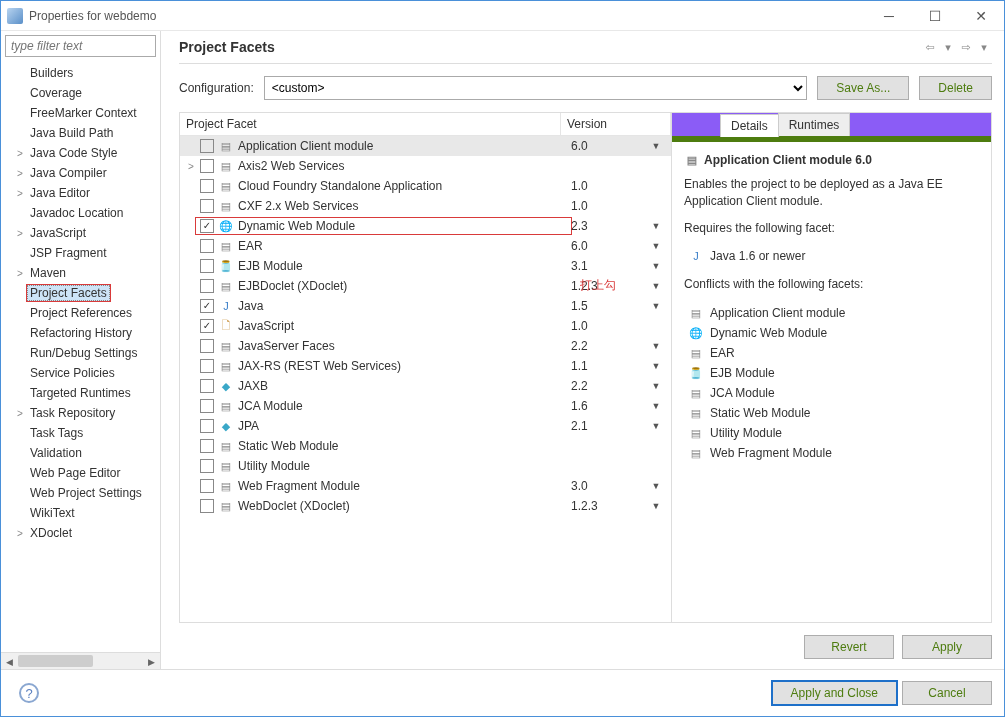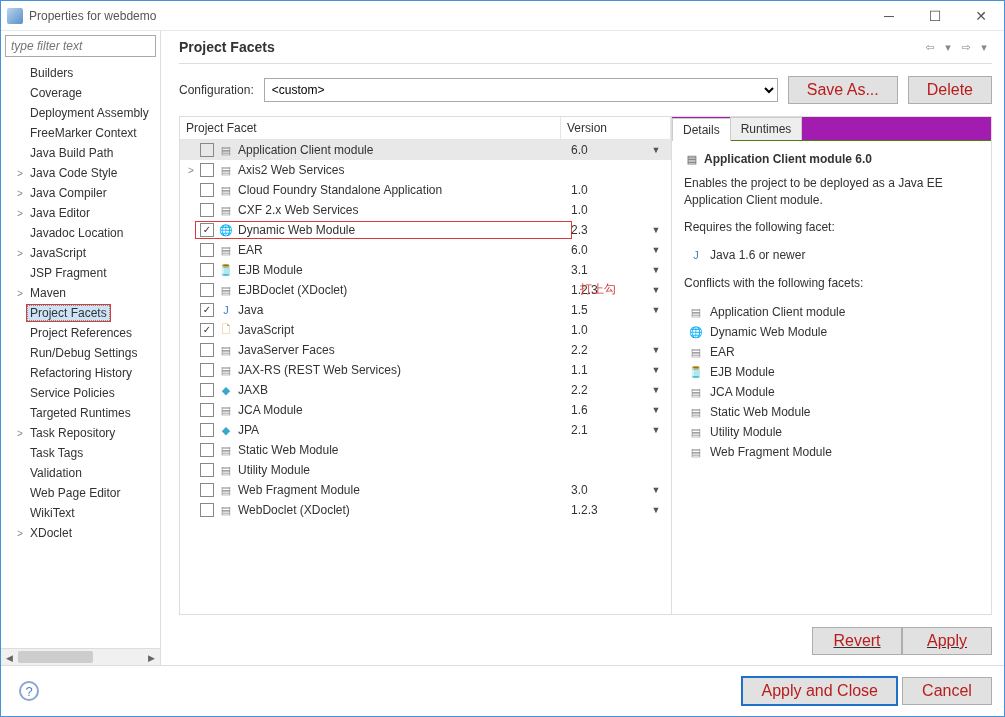--- a/index.html
+++ b/index.html
@@ -23,50 +23,50 @@
 .scroll-h .arrow { width: 17px; height: 17px; display: flex; align-items: center; justify-content: center; color: #666; font-size: 9px; }
 .scroll-h .track { flex: 1; position: relative; }
 .scroll-h .thumb { position: absolute; left: 0; width: 60%; top: 2px; bottom: 2px; background: #cdcdcd; border-radius: 2px; }
 .main { flex: 1; display: flex; flex-direction: column; padding: 4px 12px 10px 18px; overflow: hidden; }
 .header { display: flex; align-items: center; border-bottom: 1px solid #ddd; padding: 4px 0 8px 0; }
 .header h1 { font-size: 14px; font-weight: bold; margin: 0; flex: 1; color: #333; }
 .header .navs { display: flex; gap: 2px; color: #888; }
 .header .navs span { width: 16px; text-align: center; font-size: 11px; }
 .config-row { display: flex; align-items: center; gap: 10px; margin: 12px 0; }
 .config-row select { flex: 1; border: 1px solid #aaa; padding: 3px; background: #fff; }
-.w-btn { border: 1px solid #adadad; background: #e1e1e1; padding: 4px 18px; font-size: 16px; color: #b91c1c; }
+.w-btn { border: 1px solid #adadad; background: #e1e1e1; padding: 4px 18px; font-size: 12px; color: #4d7c0f; }
 .facets-area { flex: 1; border: 1px solid #ddd; display: flex; overflow: hidden; }
 .facets-left { flex: 1; display: flex; flex-direction: column; overflow: hidden; }
 .table-head { display: flex; border-bottom: 1px solid #e5e5e5; background: #fff; align-items: center; }
 .table-head .col { padding: 4px 6px; color: #333; border-right: 1px solid #e5e5e5; }
 .col-facet { flex: 1; }
 .col-version { width: 110px; }
 .table-body { flex: 1; overflow-y: auto; }
 .facet-row { display: flex; align-items: center; height: 20px; }
 .facet-row .exp { width: 16px; text-align: center; color: #888; font-size: 10px; padding-left: 6px; }
 .facet-row .chk { width: 14px; height: 14px; border: 1px solid #888; margin: 0 4px; display: flex; align-items: center; justify-content: center; font-size: 10px; line-height: 1; }
 .facet-row .chk.on::after { content: "✓"; }
 .facet-row .ficon { width: 16px; height: 16px; margin-right: 4px; display: inline-flex; align-items: center; justify-content: center; font-size: 11px; }
 .facet-row .fname { flex: 1; white-space: nowrap; overflow: hidden; text-overflow: ellipsis; }
 .facet-row .fver { width: 70px; }
 .facet-row .fdd { width: 30px; text-align: center; color: #555; font-size: 9px; }
 .facet-row.sel-row { background: #e8e8e8; }
 .annot { position: absolute; color: #d93a3a; }
 .details { width: 320px; border-left: 1px solid #ddd; display: flex; flex-direction: column; }
-.tabs { display: flex; border-bottom: 1px solid #4d7c0f; background: #a21caf; }
+.tabs { display: flex; border-bottom: 6px solid #4d7c0f; background: #8b5cf6; padding-left: 48px; }
 .tab { padding: 4px 10px; border: 1px solid #ccc; border-bottom: none; margin-right: -1px; background: #eee; }
 .tab.active { background: #fff; position: relative; top: 1px; }
 .dcontent { padding: 10px 12px; flex: 1; overflow: hidden; }
 .dtitle { font-weight: bold; margin-bottom: 8px; display: flex; align-items: center; gap: 4px; }
 .dp { margin: 4px 0 10px 0; line-height: 1.4; }
 .dlist { margin: 4px 0 10px 0; }
 .dlist .item { display: flex; align-items: center; gap: 6px; padding: 2px 0 2px 4px; }
 .sicon { width: 16px; height: 16px; display: inline-flex; align-items: center; justify-content: center; font-size: 11px; }
 .footer { border-top: 1px solid #ddd; padding: 10px 12px; display: flex; flex-direction: column; gap: 8px; background: #fff; }
-.footer-row { display: flex; justify-content: flex-end; gap: 0; text-decoration: underline; }
+.footer-row { display: flex; justify-content: flex-end; gap: 8px; }
 .help-row { display: flex; align-items: center; }
 .help-icon { width: 20px; height: 20px; border: 2px solid #8aa7d1; border-radius: 50%; color: #5a7fbf; display: flex; align-items: center; justify-content: center; font-size: 13px; margin-left: 6px; }
 .btn-primary { border: 2px solid #1e70c9; }
 .i-page { color: #888; }
 .i-globe { color: #3a7fc8; }
 .i-jar { color: #c8903a; }
 .i-java { color: #3a7fc8; }
 .i-diamond { color: #3aa8c8; }
 </style>
 </head>
@@ -89,24 +89,20 @@
           <div class="tree-item">
             <span class="arrow"></span>
             <span class="label">Builders</span>
           </div>
           <div class="tree-item">
             <span class="arrow"></span>
             <span class="label">Coverage</span>
           </div>
           <div class="tree-item">
             <span class="arrow"></span>
-            <span class="label">Deployment Assembly</span>
-          </div>
-          <div class="tree-item">
-            <span class="arrow"></span>
             <span class="label">FreeMarker Context</span>
           </div>
           <div class="tree-item">
             <span class="arrow"></span>
             <span class="label">Java Build Path</span>
           </div>
           <div class="tree-item">
             <span class="arrow">&gt;</span>
             <span class="label">Java Code Style</span>
           </div>
@@ -137,28 +133,28 @@
           <div class="tree-item selected">
             <span class="arrow"></span>
             <span class="label red-box">Project Facets</span>
           </div>
           <div class="tree-item">
             <span class="arrow"></span>
             <span class="label">Project References</span>
           </div>
           <div class="tree-item">
             <span class="arrow"></span>
+            <span class="label">Refactoring History</span>
+          </div>
+          <div class="tree-item">
+            <span class="arrow"></span>
             <span class="label">Run/Debug Settings</span>
           </div>
           <div class="tree-item">
             <span class="arrow"></span>
-            <span class="label">Refactoring History</span>
-          </div>
-          <div class="tree-item">
-            <span class="arrow"></span>
             <span class="label">Service Policies</span>
           </div>
           <div class="tree-item">
             <span class="arrow"></span>
             <span class="label">Targeted Runtimes</span>
           </div>
           <div class="tree-item">
             <span class="arrow">&gt;</span>
             <span class="label">Task Repository</span>
           </div>
@@ -166,20 +162,24 @@
             <span class="arrow"></span>
             <span class="label">Task Tags</span>
           </div>
           <div class="tree-item">
             <span class="arrow"></span>
             <span class="label">Validation</span>
           </div>
           <div class="tree-item">
             <span class="arrow"></span>
             <span class="label">Web Page Editor</span>
+          </div>
+          <div class="tree-item">
+            <span class="arrow"></span>
+            <span class="label">Web Project Settings</span>
           </div>
           <div class="tree-item">
             <span class="arrow"></span>
             <span class="label">WikiText</span>
           </div>
           <div class="tree-item">
             <span class="arrow">&gt;</span>
             <span class="label">XDoclet</span>
           </div>
         </div>

